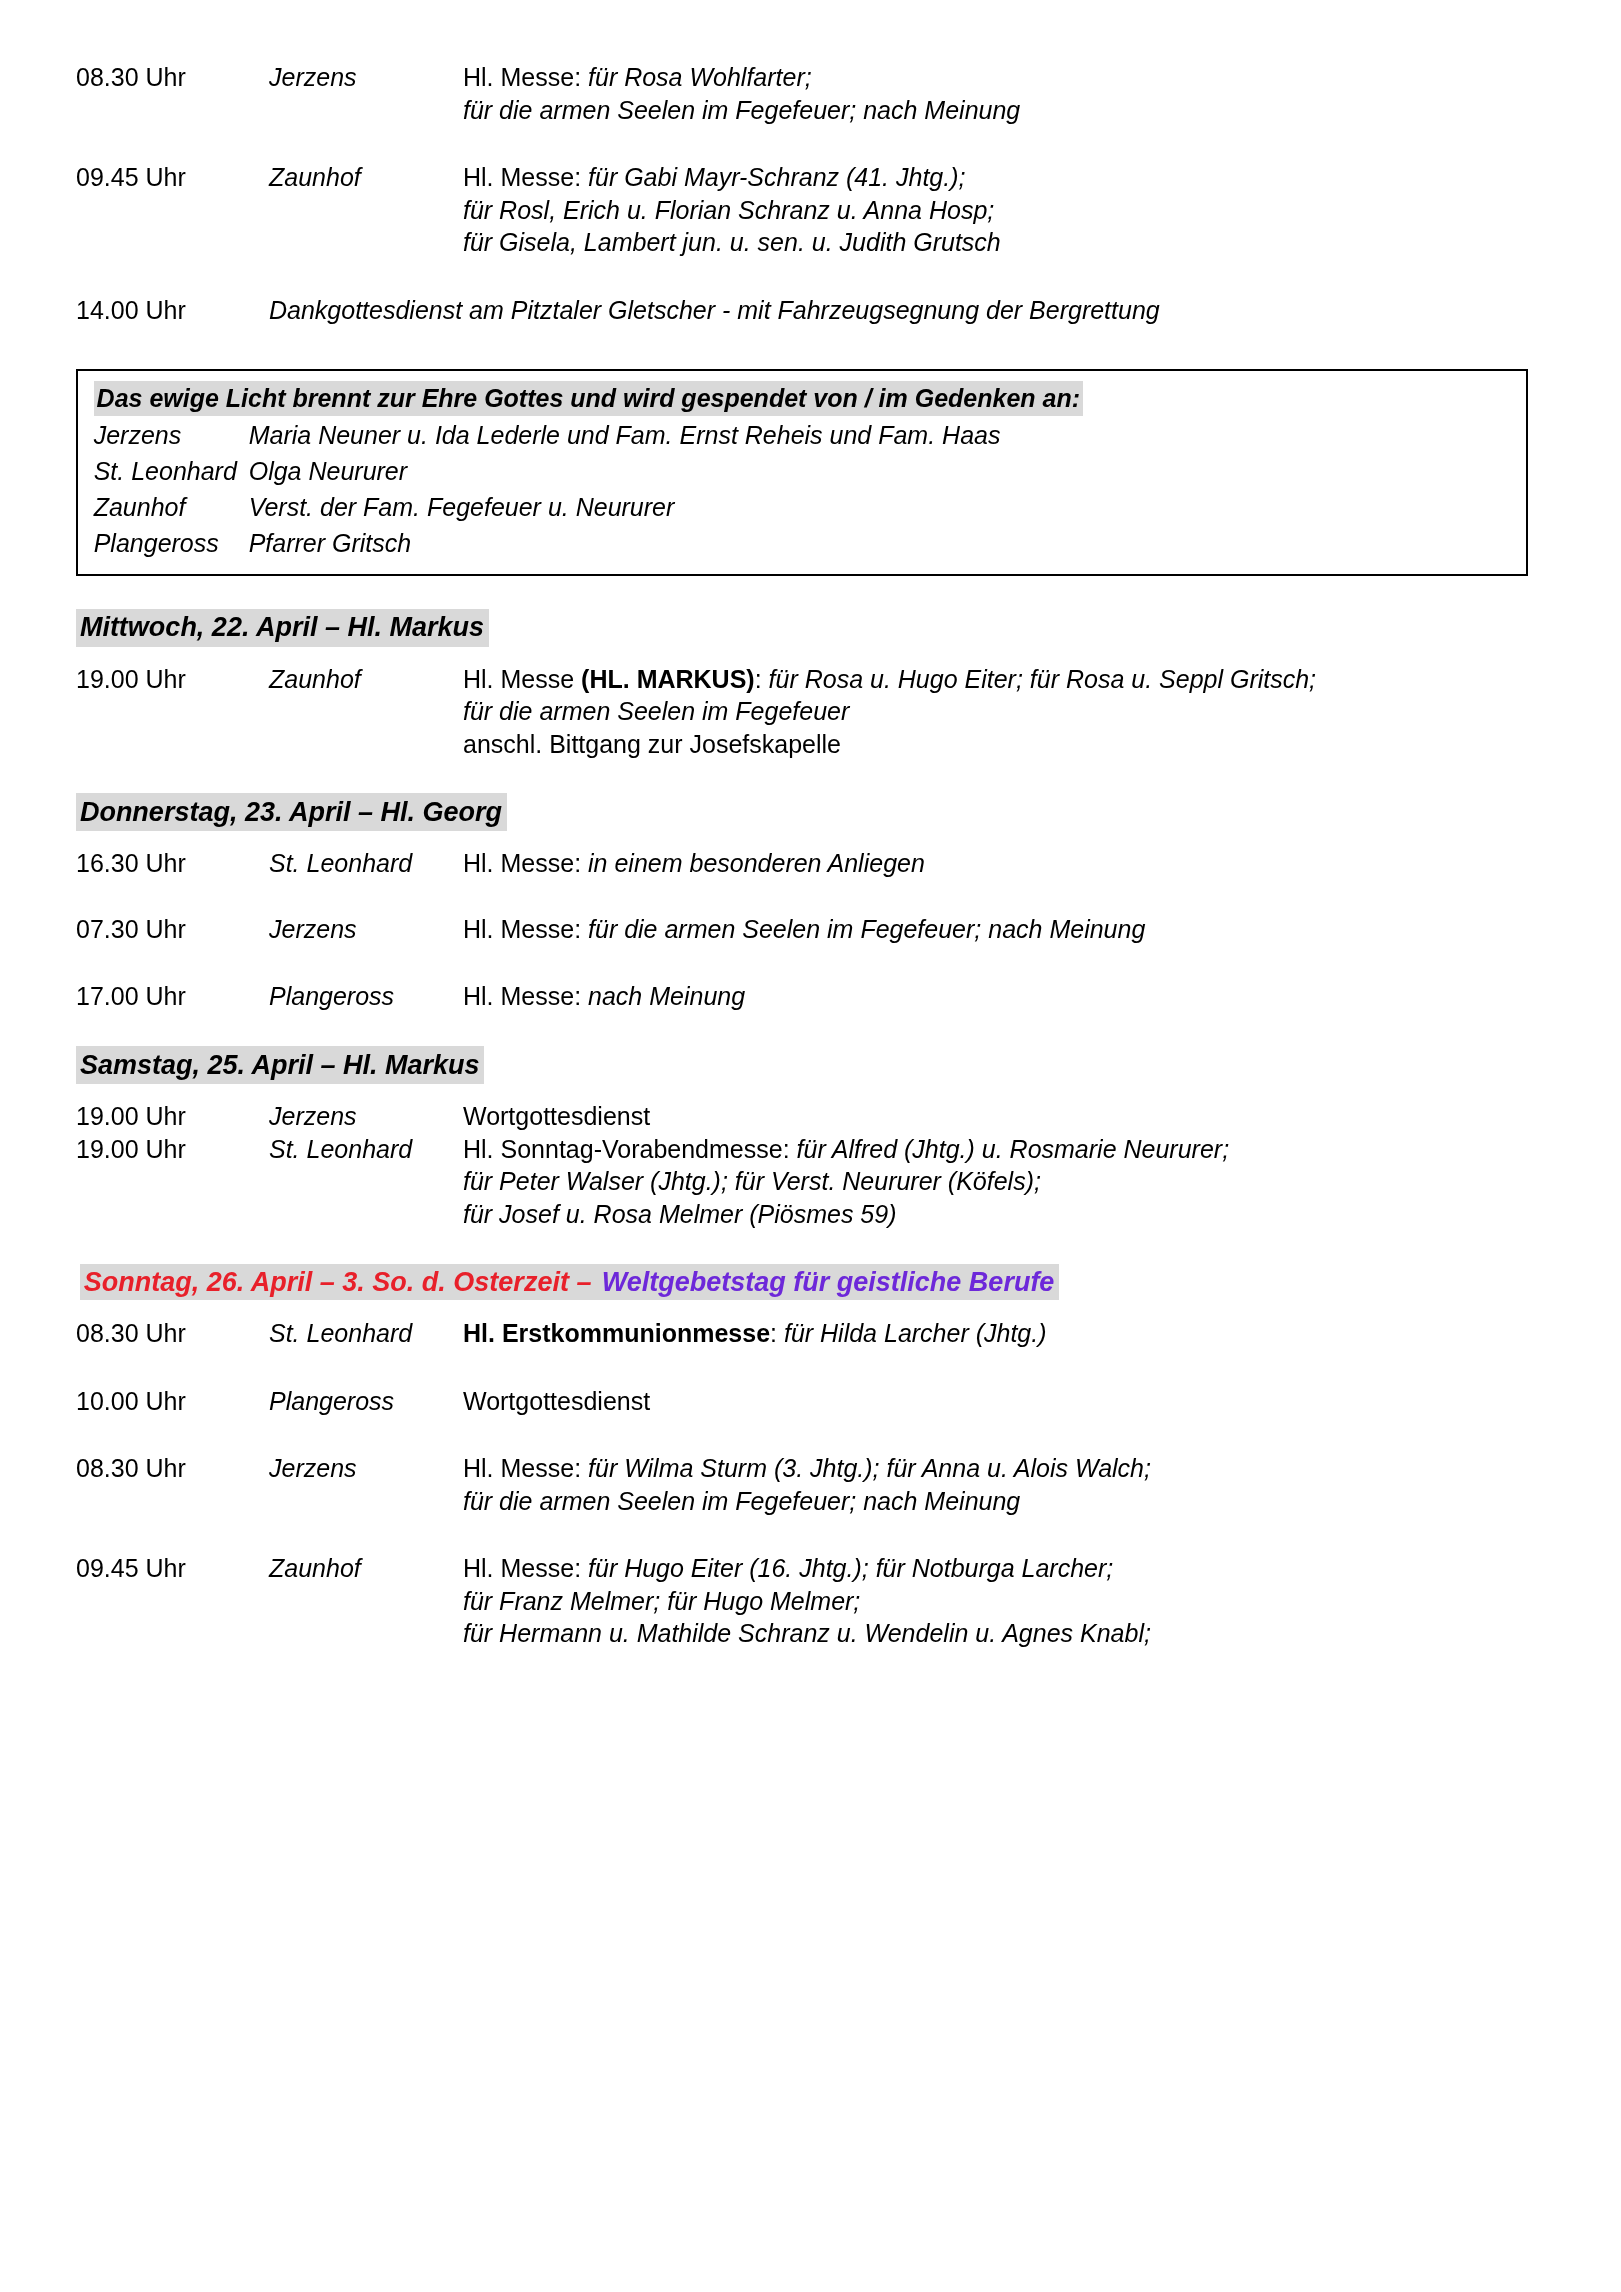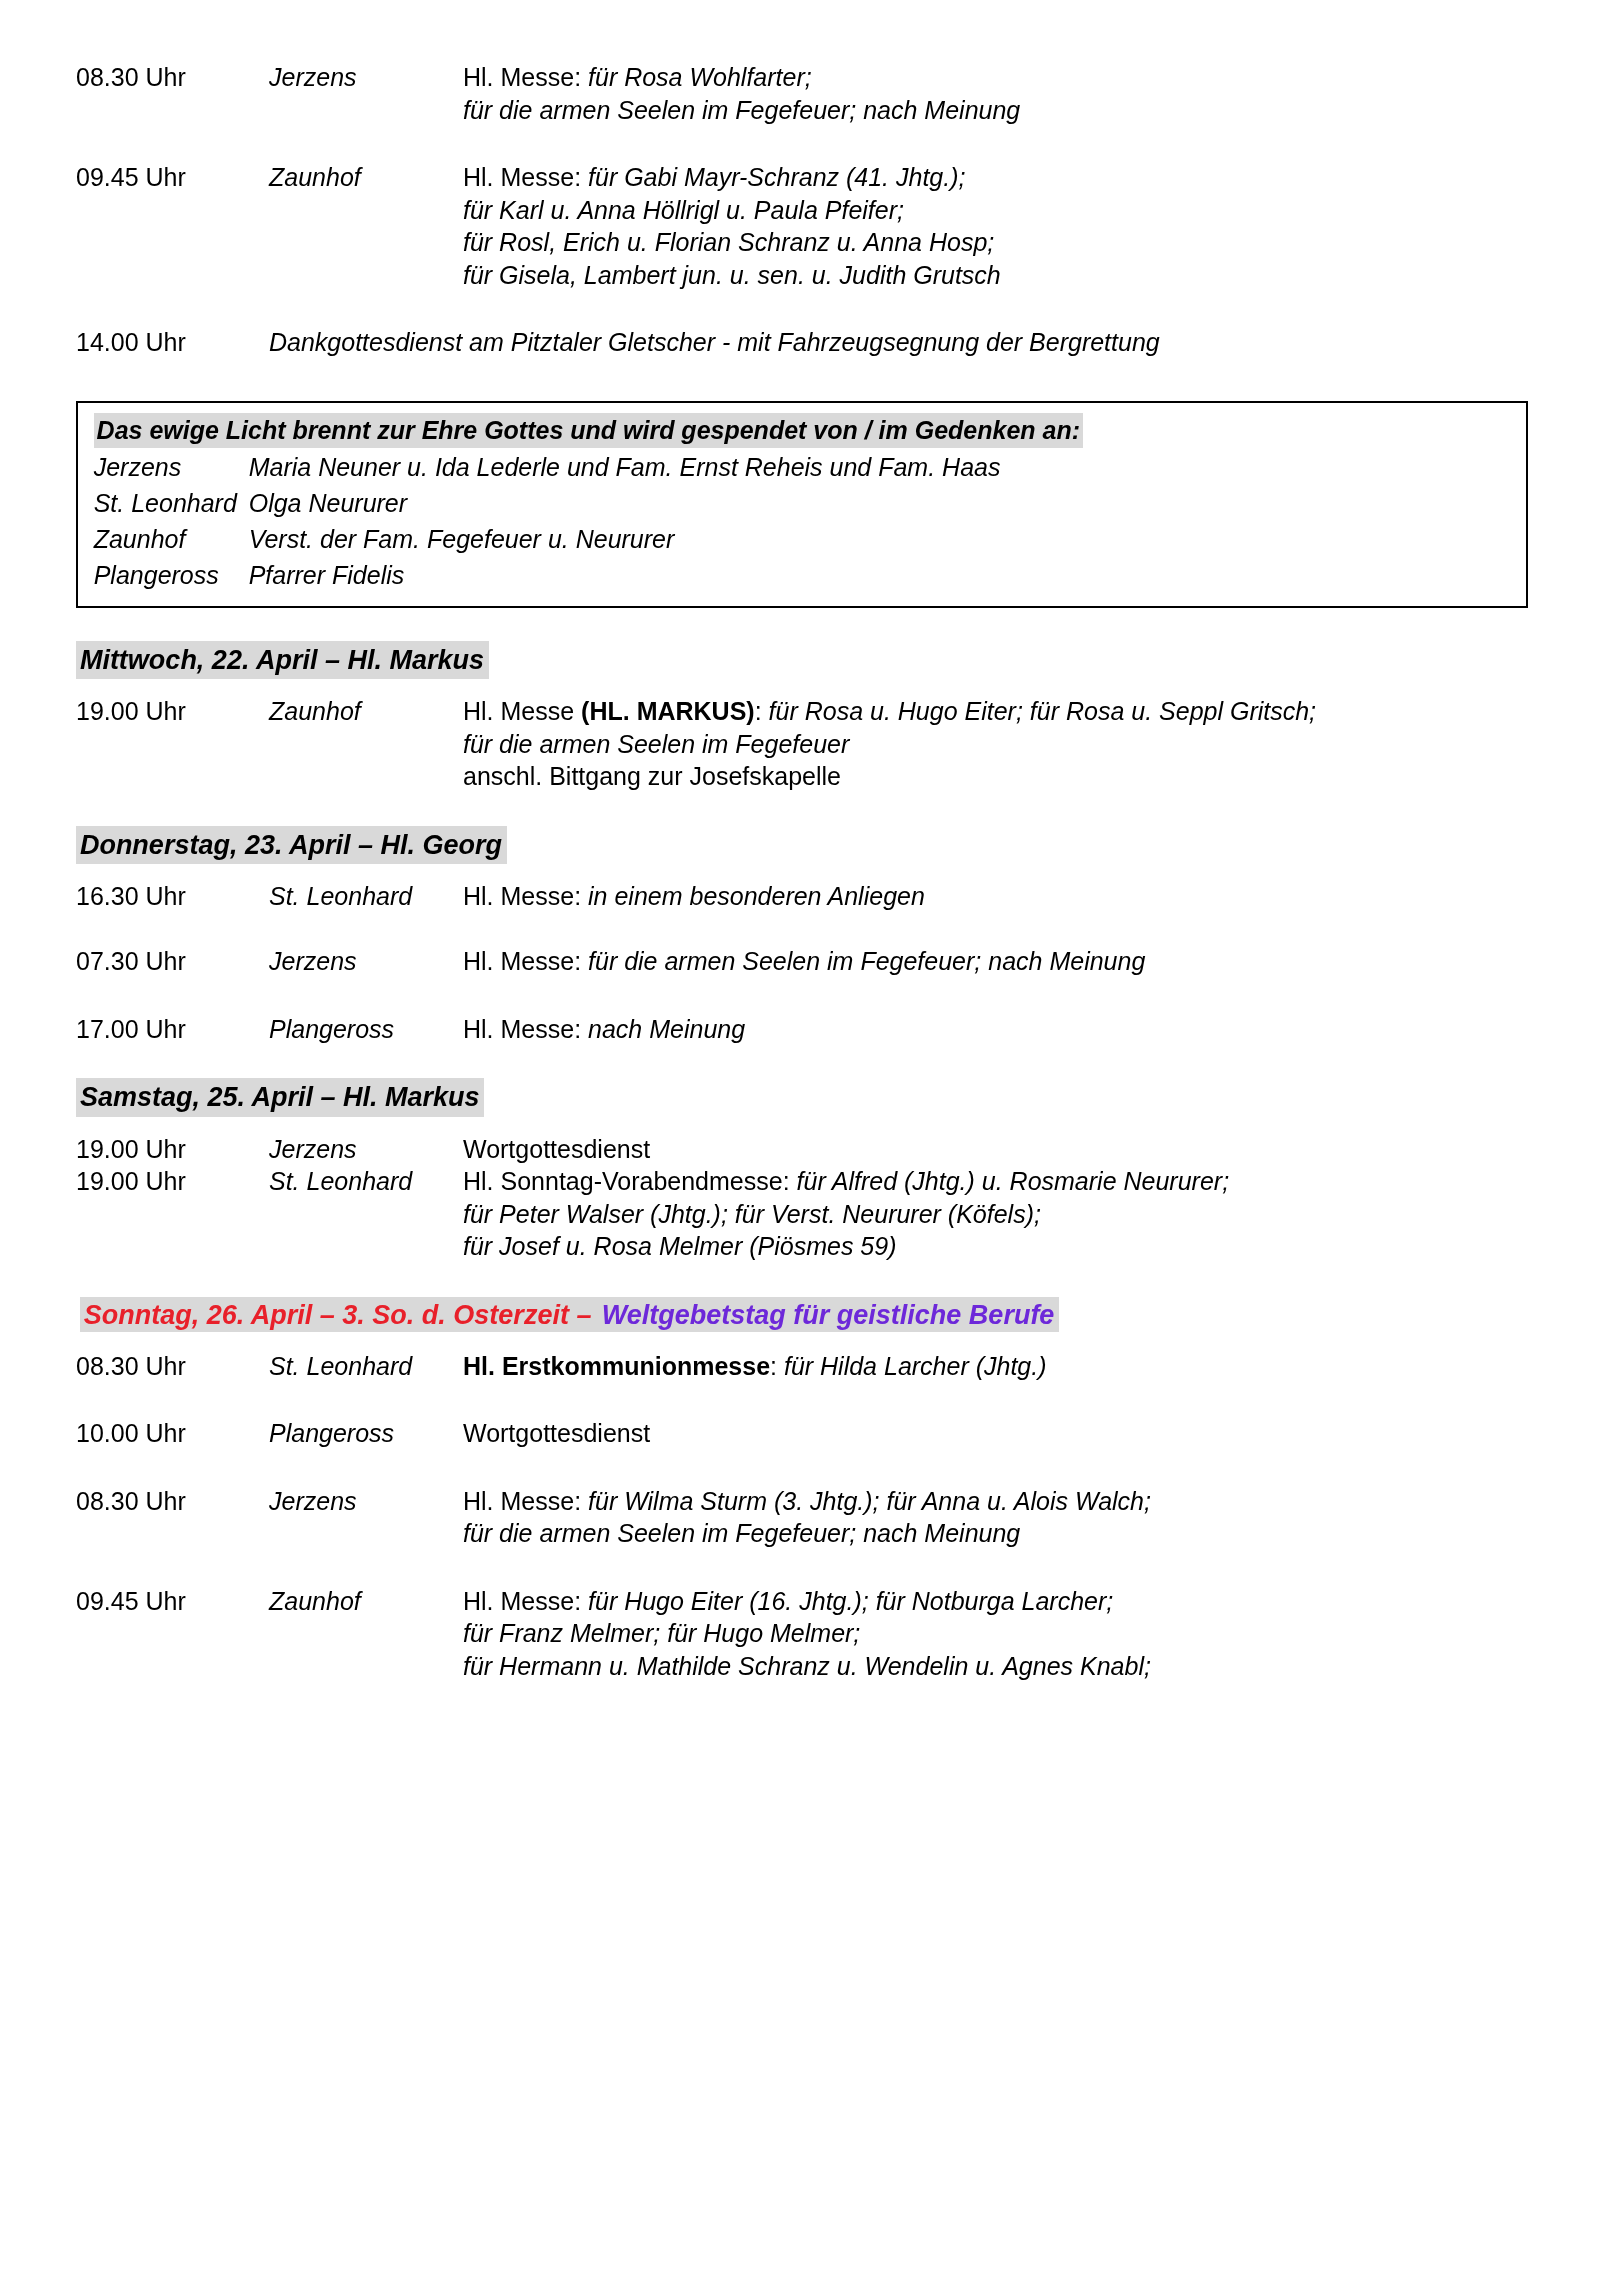--- a/index.html
+++ b/index.html
@@ -110,21 +110,20 @@
           <span class="ln"><span>Hl. Messe: </span><span class="it">für Rosa Wohlfarter;</span></span>
           <span class="ln"><span class="it">für die armen Seelen im Fegefeuer; nach Meinung</span></span>
         </div>
       </div>
       <div class="gap-m"></div>
       <div class="entry">
         <div class="time">09.45 Uhr</div>
         <div class="place">Zaunhof</div>
         <div class="body">
           <span class="ln"><span>Hl. Messe: </span><span class="it">für Gabi Mayr-Schranz (41. Jhtg.);</span></span>
-          <span class="ln"><span class="it">für Karl u. Anna Höllrigl u. Paula Pfeifer;</span></span>
           <span class="ln"><span class="it">für Rosl, Erich u. Florian Schranz u. Anna Hosp;</span></span>
           <span class="ln"><span class="it">für Gisela, Lambert jun. u. sen. u. Judith Grutsch</span></span>
         </div>
       </div>
     </div>
 
   <div class="gap-m"></div>
 
   <div class="entry wide">
     <div class="time">14.00 Uhr</div>
@@ -143,21 +142,21 @@
         <div class="lrow">
           <div class="lplace">St. Leonhard</div>
           <div>Olga Neururer</div>
         </div>
         <div class="lrow">
           <div class="lplace">Zaunhof</div>
           <div>Verst. der Fam. Fegefeuer u. Neururer</div>
         </div>
         <div class="lrow">
           <div class="lplace">Plangeross</div>
-          <div>Pfarrer Fidelis</div>
+          <div>Pfarrer Gritsch</div>
         </div>
       </div>
   </div>
 
   <div id="days">
       <div class="dayblock"><div class="dayhead">Mittwoch, 22. April – Hl. Markus</div><div class="entry">
           <div class="time">19.00 Uhr</div>
           <div class="place">Zaunhof</div>
           <div class="body">
             <span class="ln"><span>Hl. Messe </span><span class="bold">(HL. MARKUS)</span><span>: </span><span class="it">für Rosa u. Hugo Eiter; für Rosa u. Seppl Gritsch;</span></span>

